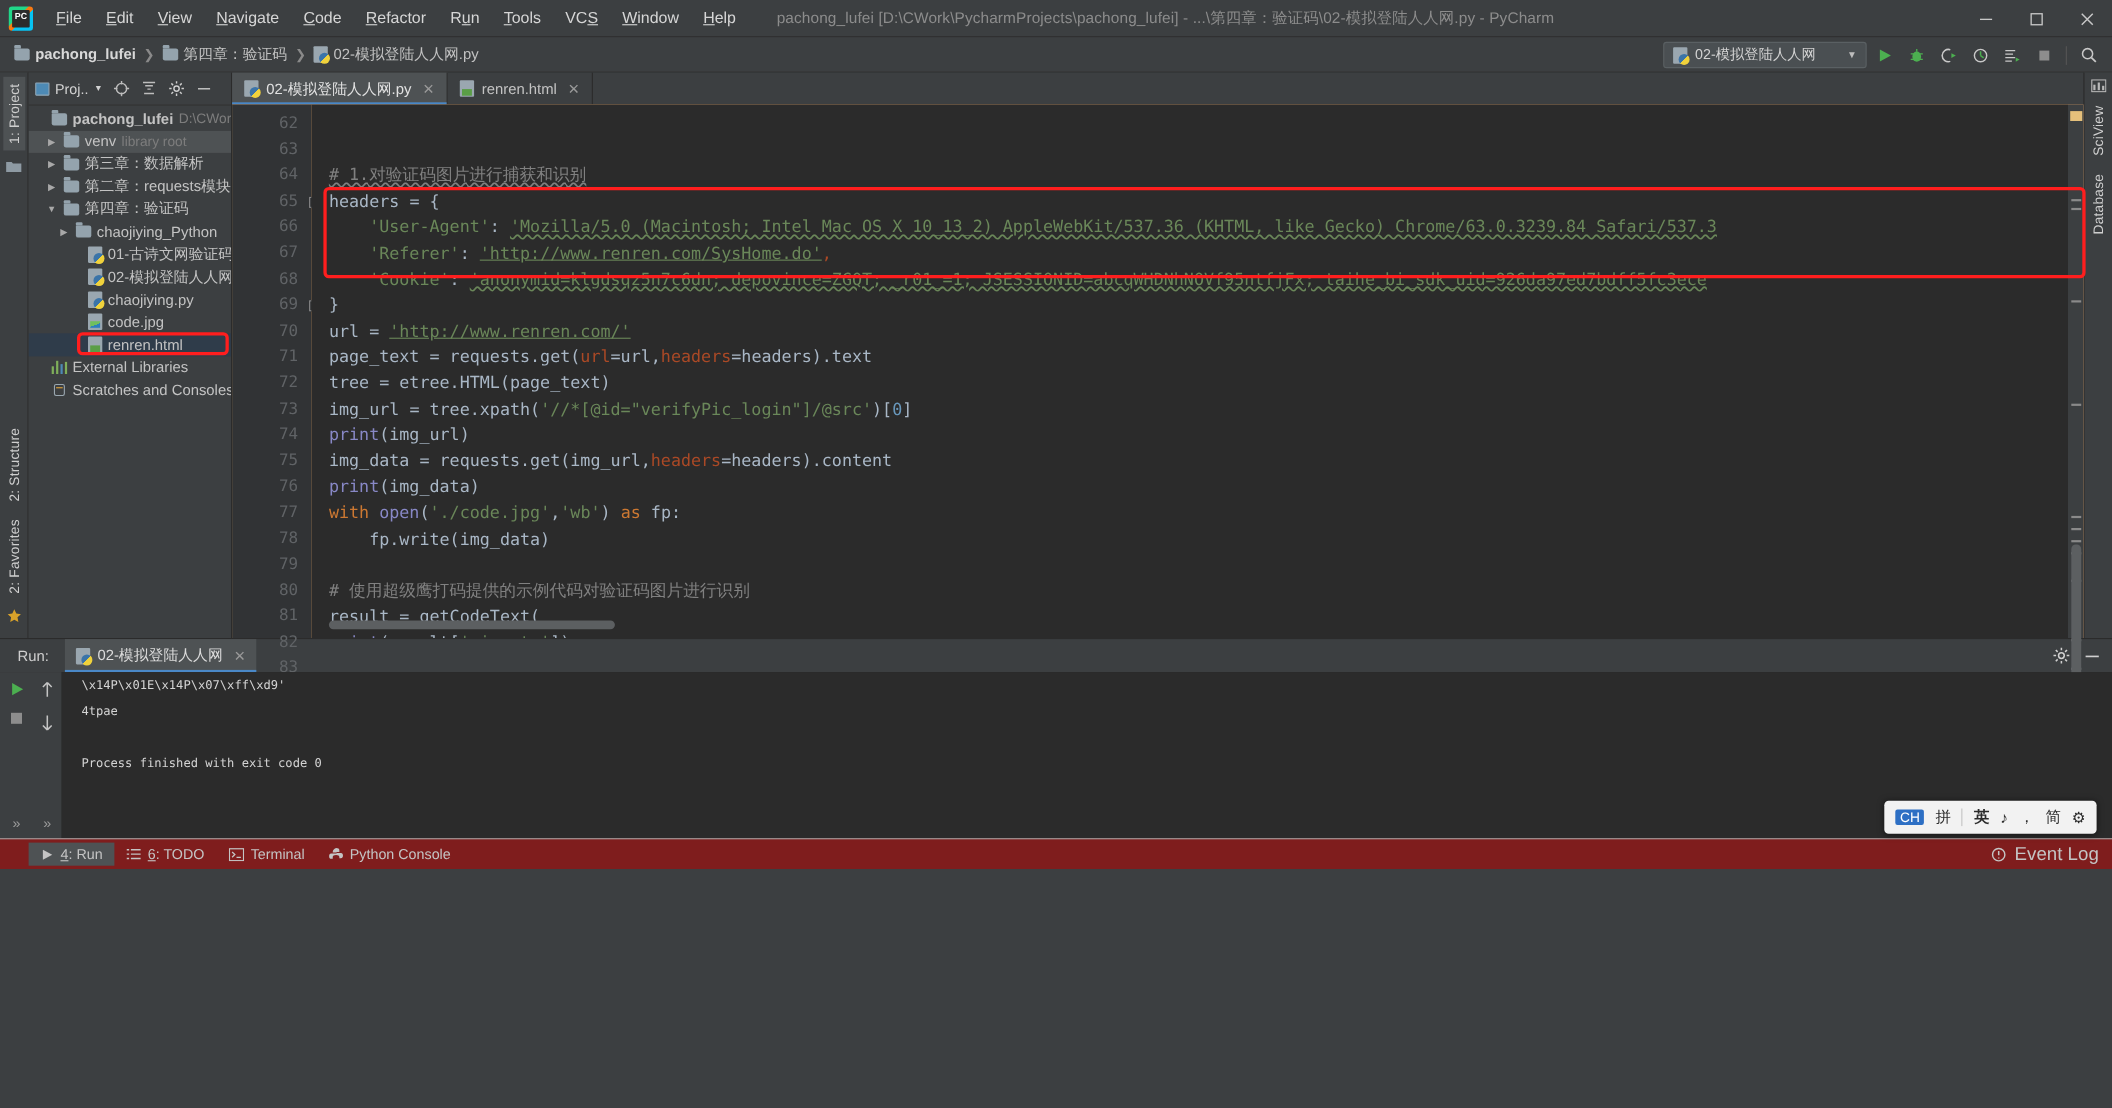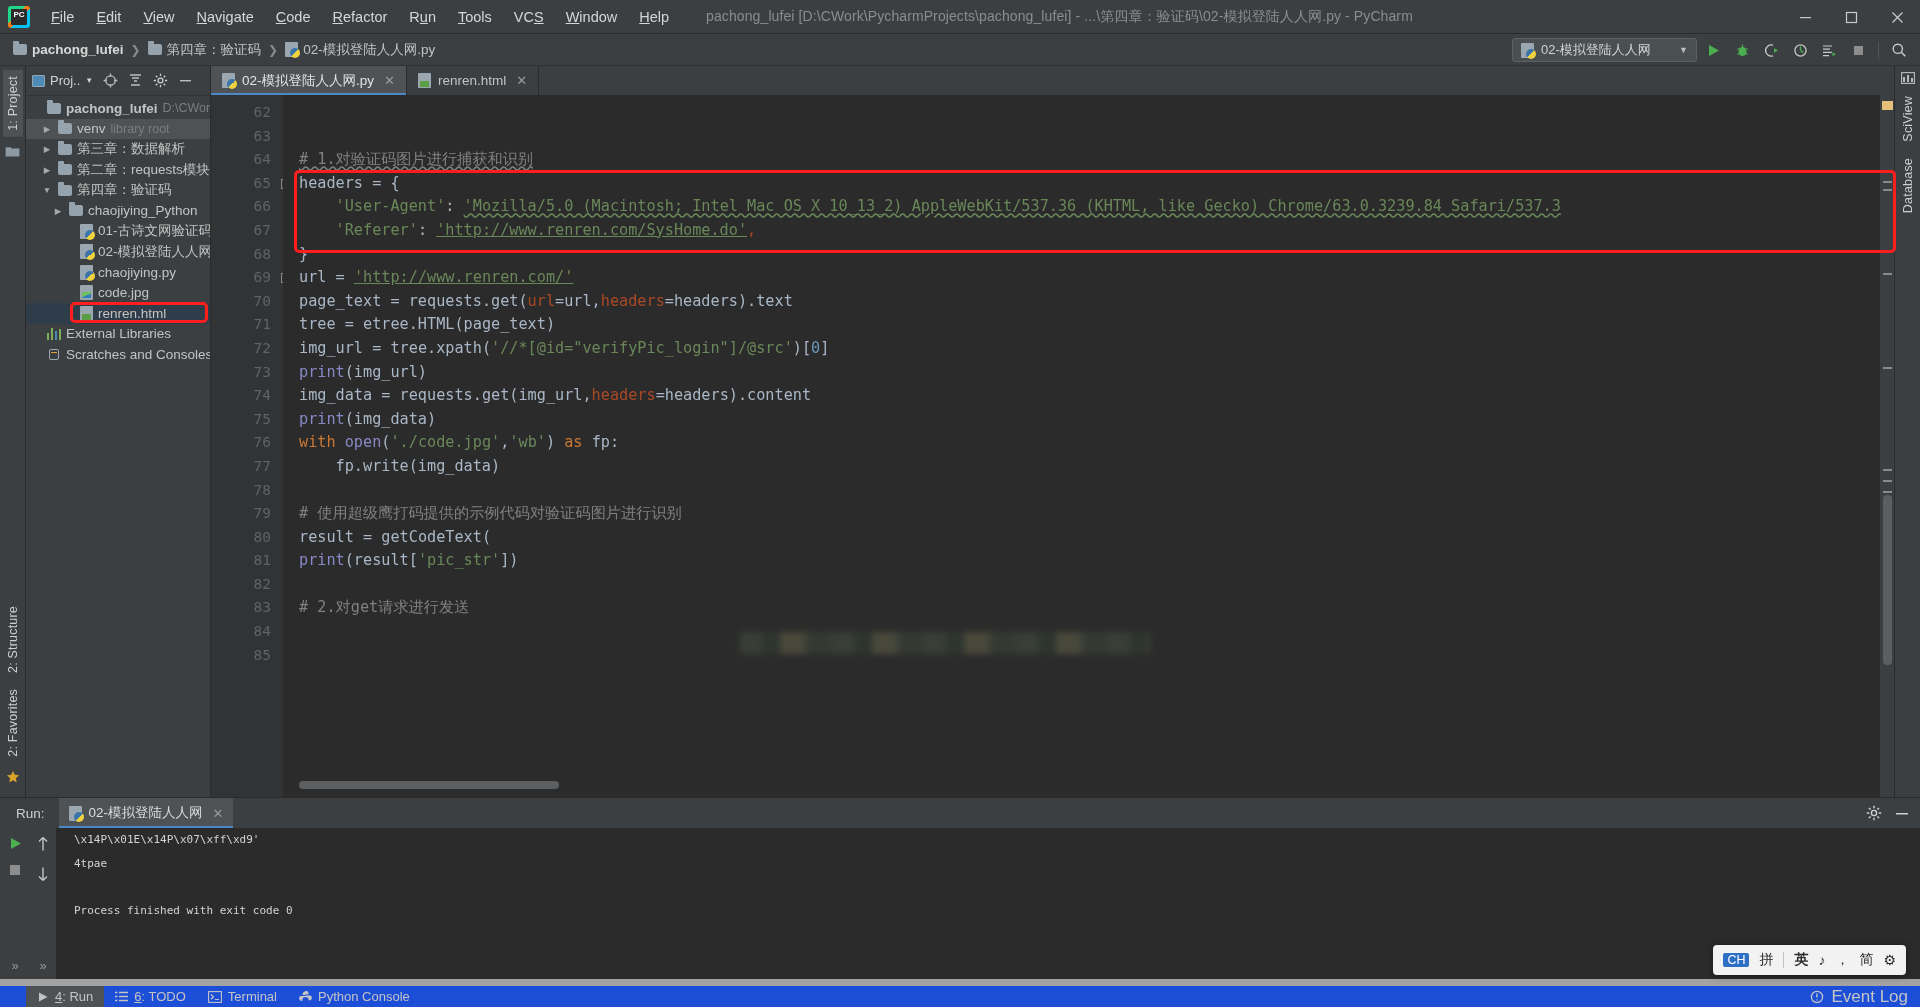--- a/index.html
+++ b/index.html
@@ -3,21 +3,21 @@
 <meta charset="utf-8">
 <style>
   * { box-sizing: border-box; margin: 0; padding: 0; }
   html, body {
     width: 1920px; height: 1007px;
     background: #3c3f41;
     font-family: "Liberation Sans", sans-serif;
     color: #bbbbbb;
     overflow: hidden;
   }
-  .app { position: relative; width: 1920px; height: 1007px; display: flex; flex-direction: column; }
+  .app { position: relative; width: 1920px; height: 790px; display: flex; flex-direction: column; }
 
   
   .menubar {
     height: 34px; background: #3c3f41; display: flex; align-items: center;
     border-bottom: 1px solid #2b2b2b; flex: 0 0 34px; position: relative;
   }
   .pc-logo {
     width: 22px; height: 22px; margin: 0 10px 0 8px; border-radius: 3px;
     background: linear-gradient(135deg,#21d789 0%,#21d789 40%,#f97a12 41%,#f97a12 55%,#07c3f2 56%,#07c3f2 100%);
     position: relative; flex: 0 0 22px;
@@ -192,21 +192,21 @@
   .run-body { flex: 1 1 auto; display: flex; min-height: 0; background: #2b2b2b; }
   .run-side { width: 30px; flex:0 0 30px; background:#3c3f41; display:flex; flex-direction:column; align-items:center; gap:12px; padding-top:8px;}
   .run-side2 { width: 26px; flex:0 0 26px; background:#3c3f41; display:flex; flex-direction:column; align-items:center; gap:14px; padding-top:8px;}
   .console {
     flex: 1 1 auto; font-family: "DejaVu Sans Mono", monospace; font-size: 11px; color: #d4d4d4;
     padding: 0 0 0 18px; overflow: hidden; position: relative; background: #2b2b2b;
   }
   .console .ln { height: 23.5px; line-height: 23.5px; white-space: pre; }
 
   
-  .statusbar { height: 28px; flex: 0 0 28px; background: #1d4ed8; display: flex; align-items: center; position: relative; border-top:7px solid #a3a3a3;}
+  .statusbar { height: 28px; flex: 0 0 28px; background: #7f1d1d; display: flex; align-items: center; position: relative; border-top:1px solid #a3a3a3;}
   .sb-item { display: flex; align-items: center; gap: 6px; font-size: 13px; color: #c4c4c4; padding: 3px 11px; }
   .sb-item.active { background: #4e5254; }
   .sb-item .u { text-decoration: underline; }
   .sb-right { position: absolute; right: 12px; display: flex; align-items: center; gap: 7px; font-size: 17px; color: #c4c4c4; }
 
   
   .ime {
     position: absolute; right: 14px; bottom: 32px; height: 30px; background: #f2f2f2; border-radius: 4px;
     display: flex; align-items: center; gap: 10px; padding: 0 10px; color: #2b2b2b; font-size: 14px;
     box-shadow: 0 1px 6px rgba(0,0,0,.5); z-index: 50;
@@ -497,20 +497,21 @@
             <div class="gl">85</div>
           </div>
         <div class="code" id="code">
 
           <div class="cl"></div>
             <div class="cl"></div>
             <div class="cl"><span class="cm cmw"># 1.对验证码图片进行捕获和识别</span></div>
             <div class="cl"><span>headers</span><span> = {</span></div>
             <div class="cl"><span class="st">    'User-Agent'</span><span>: </span><span class="st sqw">'Mozilla/5.0 (Macintosh; Intel Mac OS X 10_13_2) AppleWebKit/537.36 (KHTML, like Gecko) Chrome/63.0.3239.84 Safari/537.3</span></div>
             <div class="cl"><span class="st">    'Referer'</span><span>: </span><span class="st lnk">'http://www.renren.com/SysHome.do'</span><span class="par">,</span></div>
+            <div class="cl"><span class="st">    'Cookie'</span><span>: </span><span class="st sqw">'anonymid=klgdsqz5n7c6dn; depovince=ZGQT; _r01_=1; JSESSIONID=abcqWHDNhNOVf95ntfjFx; taihe_bi_sdk_uid=926da97ed7bdff5fc3ece</span></div>
             <div class="cl"><span>}</span></div>
             <div class="cl"><span>url</span><span> = </span><span class="st lnk">'http://www.renren.com/'</span></div>
             <div class="cl"><span>page_text</span><span> = requests.get(</span><span class="par">url</span><span>=url,</span><span class="par">headers</span><span>=headers).text</span></div>
             <div class="cl"><span>tree</span><span> = etree.HTML(page_text)</span></div>
             <div class="cl"><span>img_url</span><span> = tree.xpath(</span><span class="st">'//*[@id="verifyPic_login"]/@src'</span><span>)[</span><span class="num">0</span><span>]</span></div>
             <div class="cl"><span class="bi">print</span><span>(img_url)</span></div>
             <div class="cl"><span>img_data</span><span> = requests.get(img_url,</span><span class="par">headers</span><span>=headers).content</span></div>
             <div class="cl"><span class="bi">print</span><span>(img_data)</span></div>
             <div class="cl"><span class="kw">with </span><span class="bi">open</span><span>(</span><span class="st">'./code.jpg'</span><span>,</span><span class="st">'wb'</span><span>) </span><span class="kw">as </span><span>fp:</span></div>
             <div class="cl"><span>    fp.write(img_data)</span></div>

